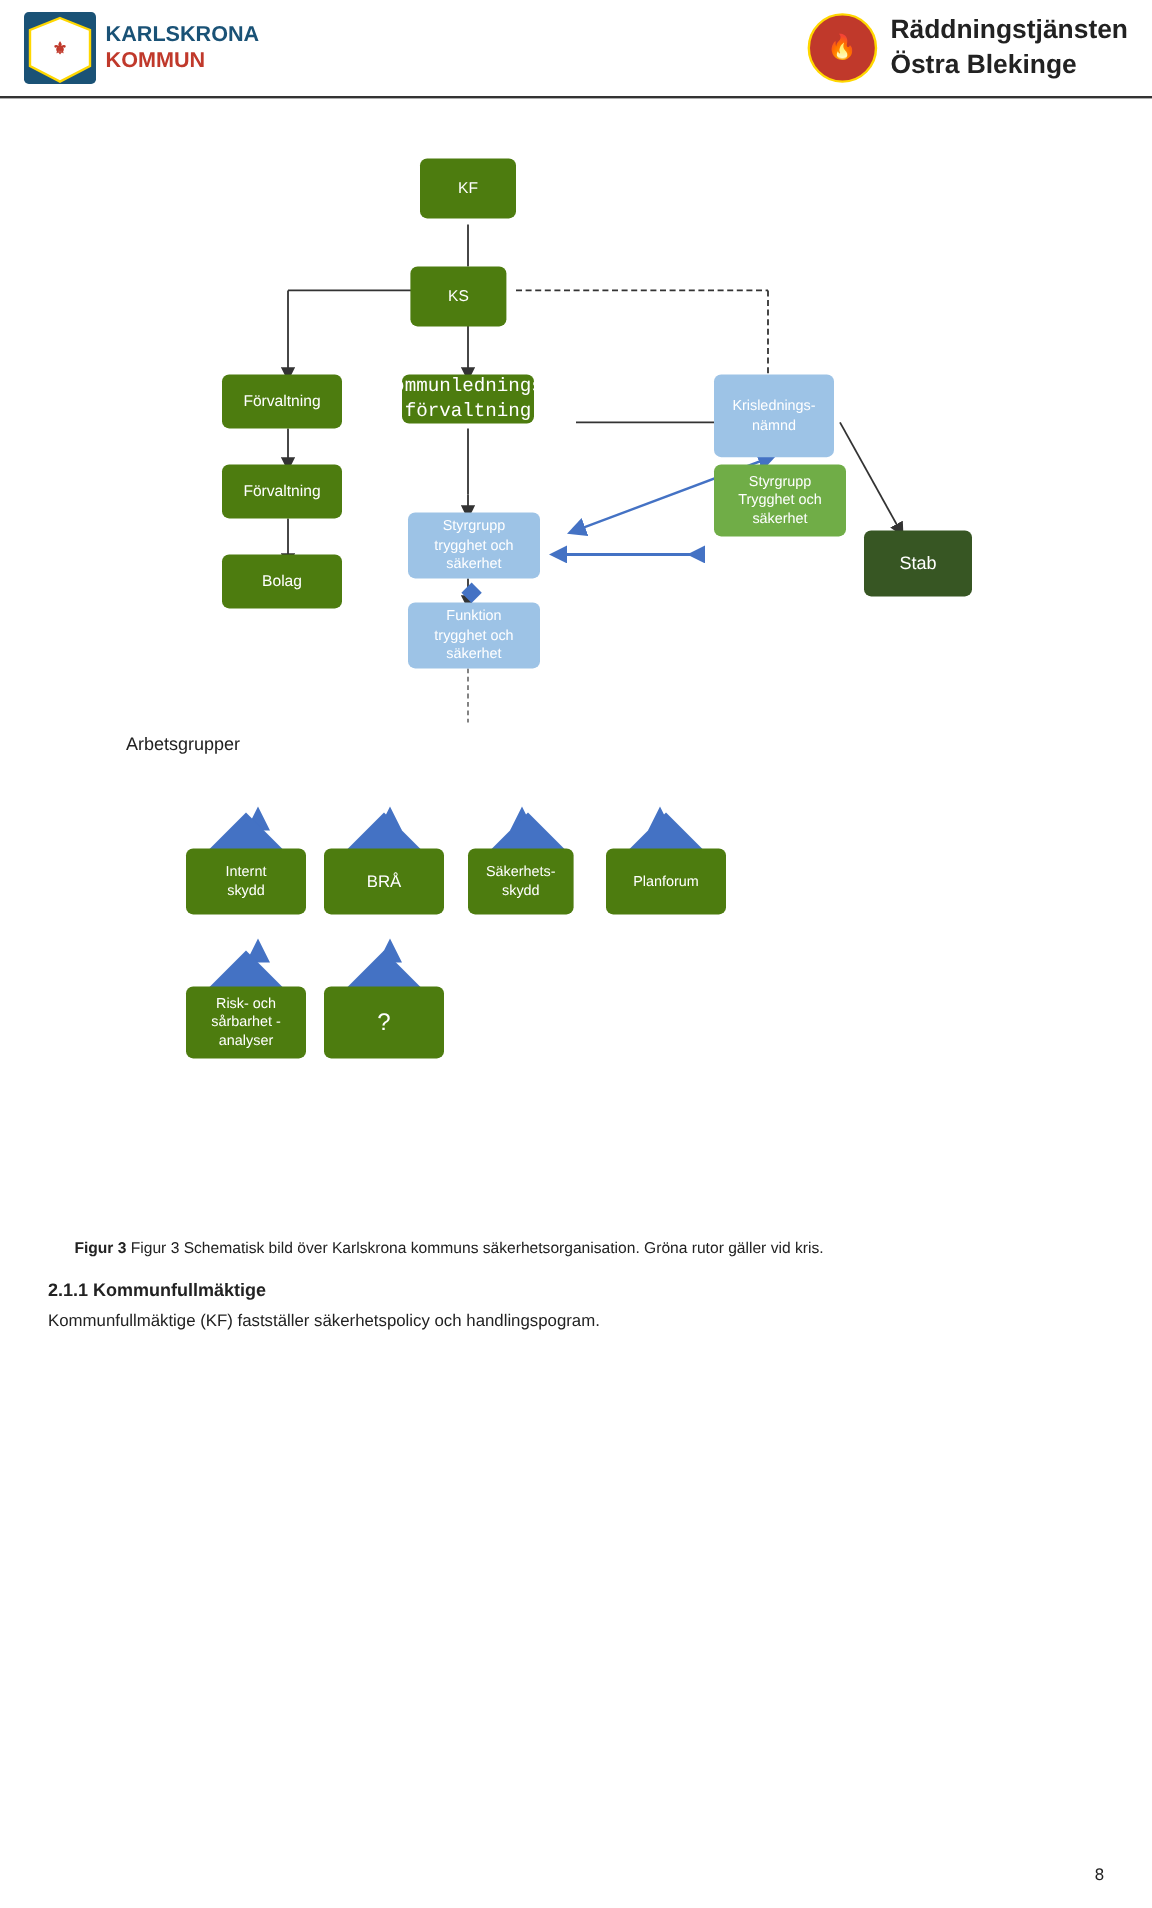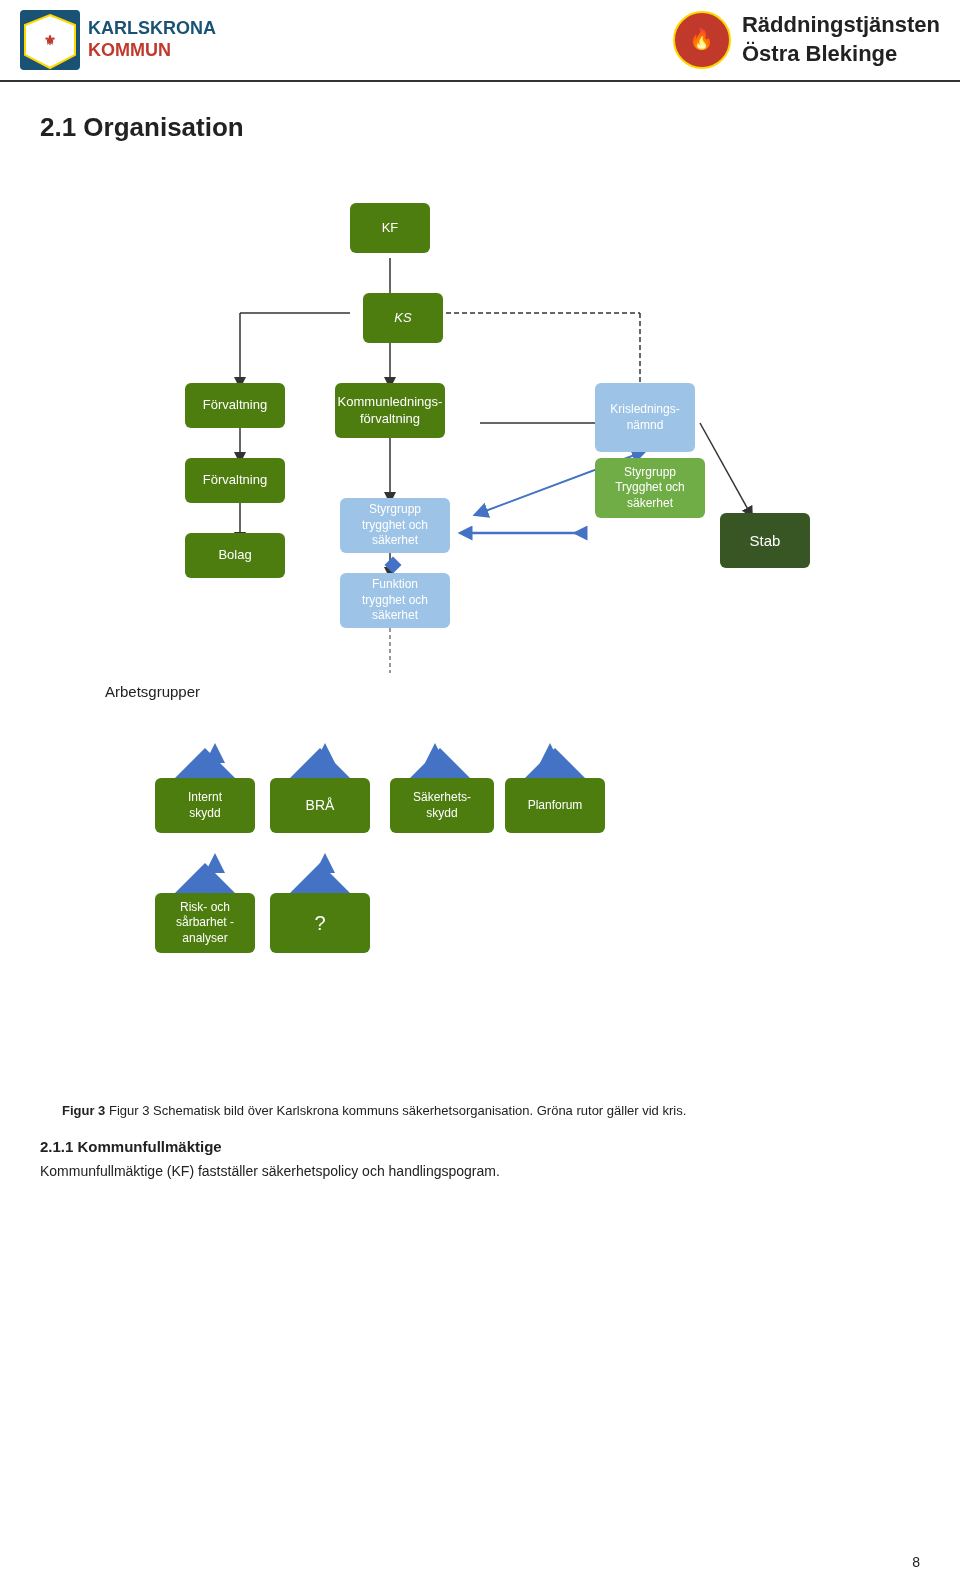--- a/index.html
+++ b/index.html
@@ -176,21 +176,20 @@
     </svg>
     <div class="header-right-text">
       <div>Räddningstjänsten</div>
       <div>Östra Blekinge</div>
     </div>
   </div>
 </div>
 
 <div class="content">
 
-  <div class="section-title">2.1 Organisation</div>
 
   <div class="org-chart">
 
     <svg class="connectors" viewBox="0 0 860 900">
 
       <line x1="340" y1="75" x2="340" y2="110" stroke="#333" stroke-width="1.5"></line>
 
       <line x1="340" y1="145" x2="340" y2="200" stroke="#333" stroke-width="1.5" marker-end="url(#arrowdown)"></line>
 
       <line x1="380" y1="130" x2="590" y2="130" stroke="#333" stroke-width="1.5" stroke-dasharray="5,3"></line>
@@ -239,30 +238,30 @@
         <marker id="arrowbluerev" markerWidth="8" markerHeight="8" refX="4" refY="4" orient="auto-start-reverse">
           <path d="M0,0 L8,4 L0,8 Z" fill="#4472c4"></path>
         </marker>
       </defs>
     </svg>
 
     <div class="box box-blue" style="left:300px; top:20px; width:80px; height:50px;">
       <span>KF</span>
     </div>
 
-    <div class="box box-blue" style="left:313px; top:110px; width:80px; height:50px;font-style:italic;">
+    <div class="box box-blue" style="left:292px; top:110px; width:80px; height:50px;">
       <span>KS</span>
     </div>
 
     <div class="box box-lightblue" style="left:545px; top:200px; width:100px; height:69px; font-size:12px;">
       <span style="white-space:pre-line;">Krislednings-
 nämnd</span>
     </div>
 
-    <div class="box box-blue" style="left:285px; top:200px; width:110px; height:55px; font-size:13px;">
+    <div class="box box-blue" style="left:285px; top:200px; width:110px; height:41px; font-size:16px;font-family:Liberation Mono, monospace;">
       <span style="white-space:pre-line;">Kommunlednings-
 förvaltning</span>
     </div>
 
     <div class="box box-blue" style="left:135px; top:200px; width:100px; height:45px; font-size:13px;">
       <span>Förvaltning</span>
     </div>
 
     <div class="box box-blue" style="left:135px; top:275px; width:100px; height:45px; font-size:13px;">
       <span>Förvaltning</span>
@@ -319,21 +318,21 @@
       <span style="white-space:pre-line;">Internt
 skydd</span>
     </div>
 
     <div style="position:absolute; left:235px; top:565px; width:70px; height:0; border-left:35px solid transparent; border-right:35px solid transparent; border-bottom:35px solid #4472c4;"></div>
     <div class="box box-blue" style="left:220px; top:595px; width:100px; height:55px; font-size:14px;">
       <span>BRÅ</span>
     </div>
 
     <div style="position:absolute; left:355px; top:565px; width:70px; height:0; border-left:35px solid transparent; border-right:35px solid transparent; border-bottom:35px solid #4472c4;"></div>
-    <div class="box box-blue" style="left:340px; top:595px; width:104px; height:55px; font-size:12px;">
+    <div class="box box-blue" style="left:340px; top:595px; width:88px; height:55px; font-size:12px;">
       <span style="white-space:pre-line;">Säkerhets-
 skydd</span>
     </div>
 
     <div style="position:absolute; left:470px; top:565px; width:70px; height:0; border-left:35px solid transparent; border-right:35px solid transparent; border-bottom:35px solid #4472c4;"></div>
     <div class="box box-blue" style="left:455px; top:595px; width:100px; height:55px; font-size:12px;text-align:center;">
       <span>Planforum</span>
     </div>
 
     <div style="position:absolute; left:120px; top:680px; width:70px; height:0; border-left:35px solid transparent; border-right:35px solid transparent; border-bottom:35px solid #4472c4;"></div>

